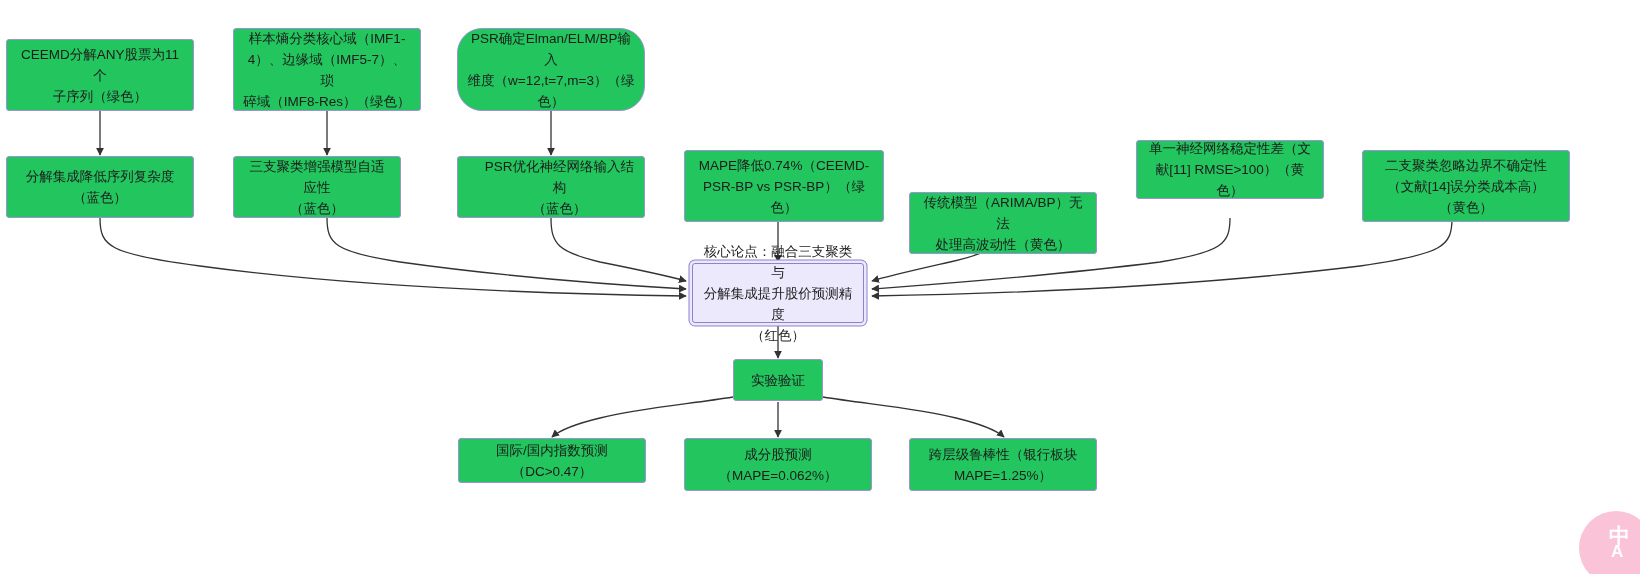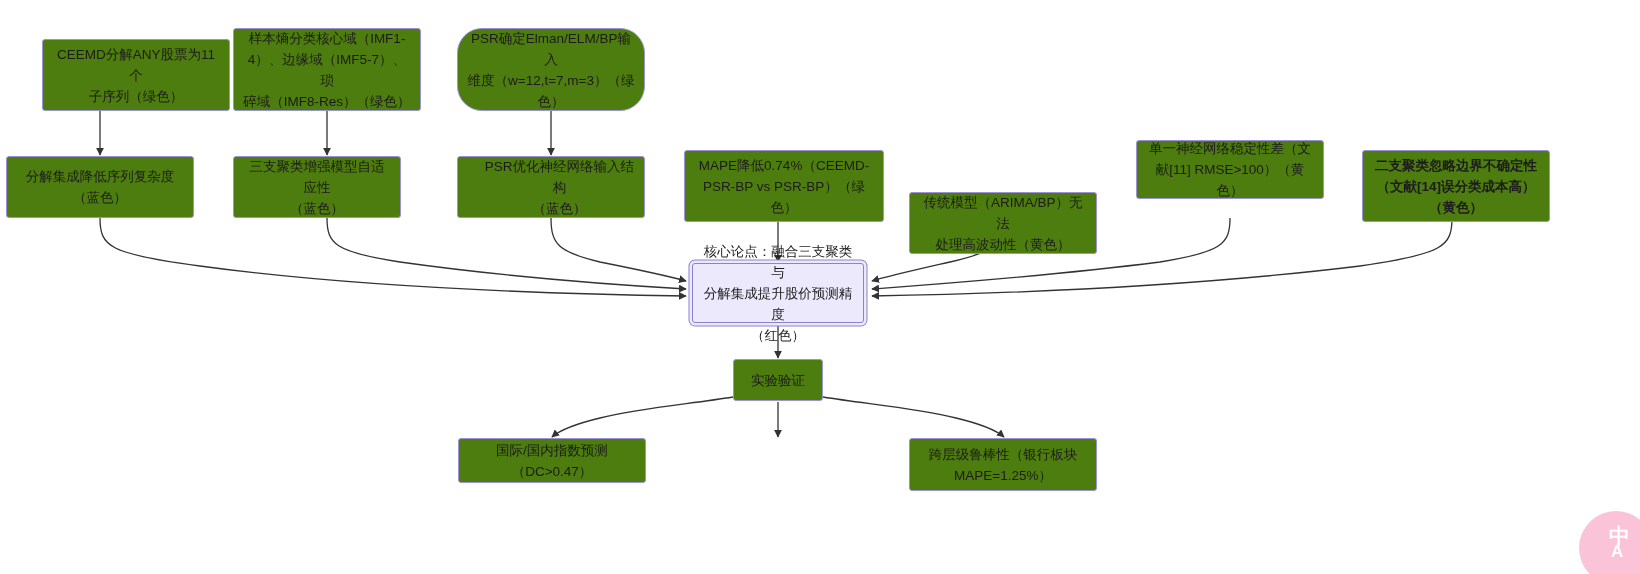--- a/index.html
+++ b/index.html
@@ -22,21 +22,21 @@
     position: absolute;
     left: 0;
     top: 0;
     width: 1640px;
     height: 574px;
     pointer-events: none;
   }
   .node {
     position: absolute;
     box-sizing: border-box;
-    background: #4d7c0f;
+    background: #22c55e;
     border: 1px solid #9d92d6;
     border-radius: 3px;
     display: flex;
     align-items: center;
     justify-content: center;
     text-align: center;
     color: #1c1c1c;
     font-size: 13.5px;
     line-height: 21px;
     padding: 4px 9px;
@@ -109,21 +109,21 @@
       <path d="M 1452 218 C 1452 246 1444 254 1360 266 C 1180 288 990 294 872 296"></path>
 
       <path d="M 778 323 L 778 358"></path>
 
       <path d="M 733 397 C 690 404 640 408 600 418 C 575 424 560 430 552 437"></path>
       <path d="M 778 402 L 778 437"></path>
       <path d="M 823 397 C 866 404 916 408 956 418 C 981 424 996 430 1004 437"></path>
     </g>
   </svg>
 
-  <div class="node" style="left:6px; top:39px; width:188px; height:72px;margin-left:36px;">
+  <div class="node" style="left:6px; top:39px; width:188px; height:72px;">
     <span class="label">CEEMD分解ANY股票为11个
 子序列（绿色）</span>
   </div>
 
   <div class="node" style="left:233px; top:28px; width:188px; height:83px;">
     <span class="label">样本熵分类核心域（IMF1-
 4）、边缘域（IMF5-7）、琐
 碎域（IMF8-Res）（绿色）</span>
   </div>
 
@@ -157,41 +157,45 @@
   <div class="node" style="left:909px; top:156px; width:188px; height:62px;margin-top:36px;">
     <span class="label">传统模型（ARIMA/BP）无法
 处理高波动性（黄色）</span>
   </div>
 
   <div class="node" style="left:1136px; top:140px; width:188px; height:59px;">
     <span class="label">单一神经网络稳定性差（文
 献[11] RMSE&gt;100）（黄色）</span>
   </div>
 
-  <div class="node" style="left:1362px; top:150px; width:188px; height:72px;font-weight:bold;">
+  <div class="node" style="left:1362px; top:150px; width:208px; height:72px;">
     <span class="label">二支聚类忽略边界不确定性
 （文献[14]误分类成本高）
 （黄色）</span>
   </div>
 
   <div class="node core" style="left:692px; top:263px; width:172px; height:60px;">
     <span class="label">核心论点：融合三支聚类与
 分解集成提升股价预测精度
 （红色）</span>
   </div>
 
   <div class="node" style="left:733px; top:359px; width:90px; height:42px;">
     <span class="label">实验验证</span>
   </div>
 
   <div class="node" style="left:458px; top:438px; width:188px; height:45px;">
     <span class="label">国际/国内指数预测
 （DC&gt;0.47）</span>
   </div>
 
+  <div class="node" style="left:684px; top:438px; width:188px; height:53px;">
+    <span class="label">成分股预测
+（MAPE=0.062%）</span>
+  </div>
 
   <div class="node" style="left:909px; top:438px; width:188px; height:53px;">
     <span class="label">跨层级鲁棒性（银行板块
 MAPE=1.25%）</span>
   </div>
 
   <div class="watermark" style="left:1579px; top:511px;">
     <span class="wm-text">
       <span>中</span>
       <span class="wm-sub">A</span>

